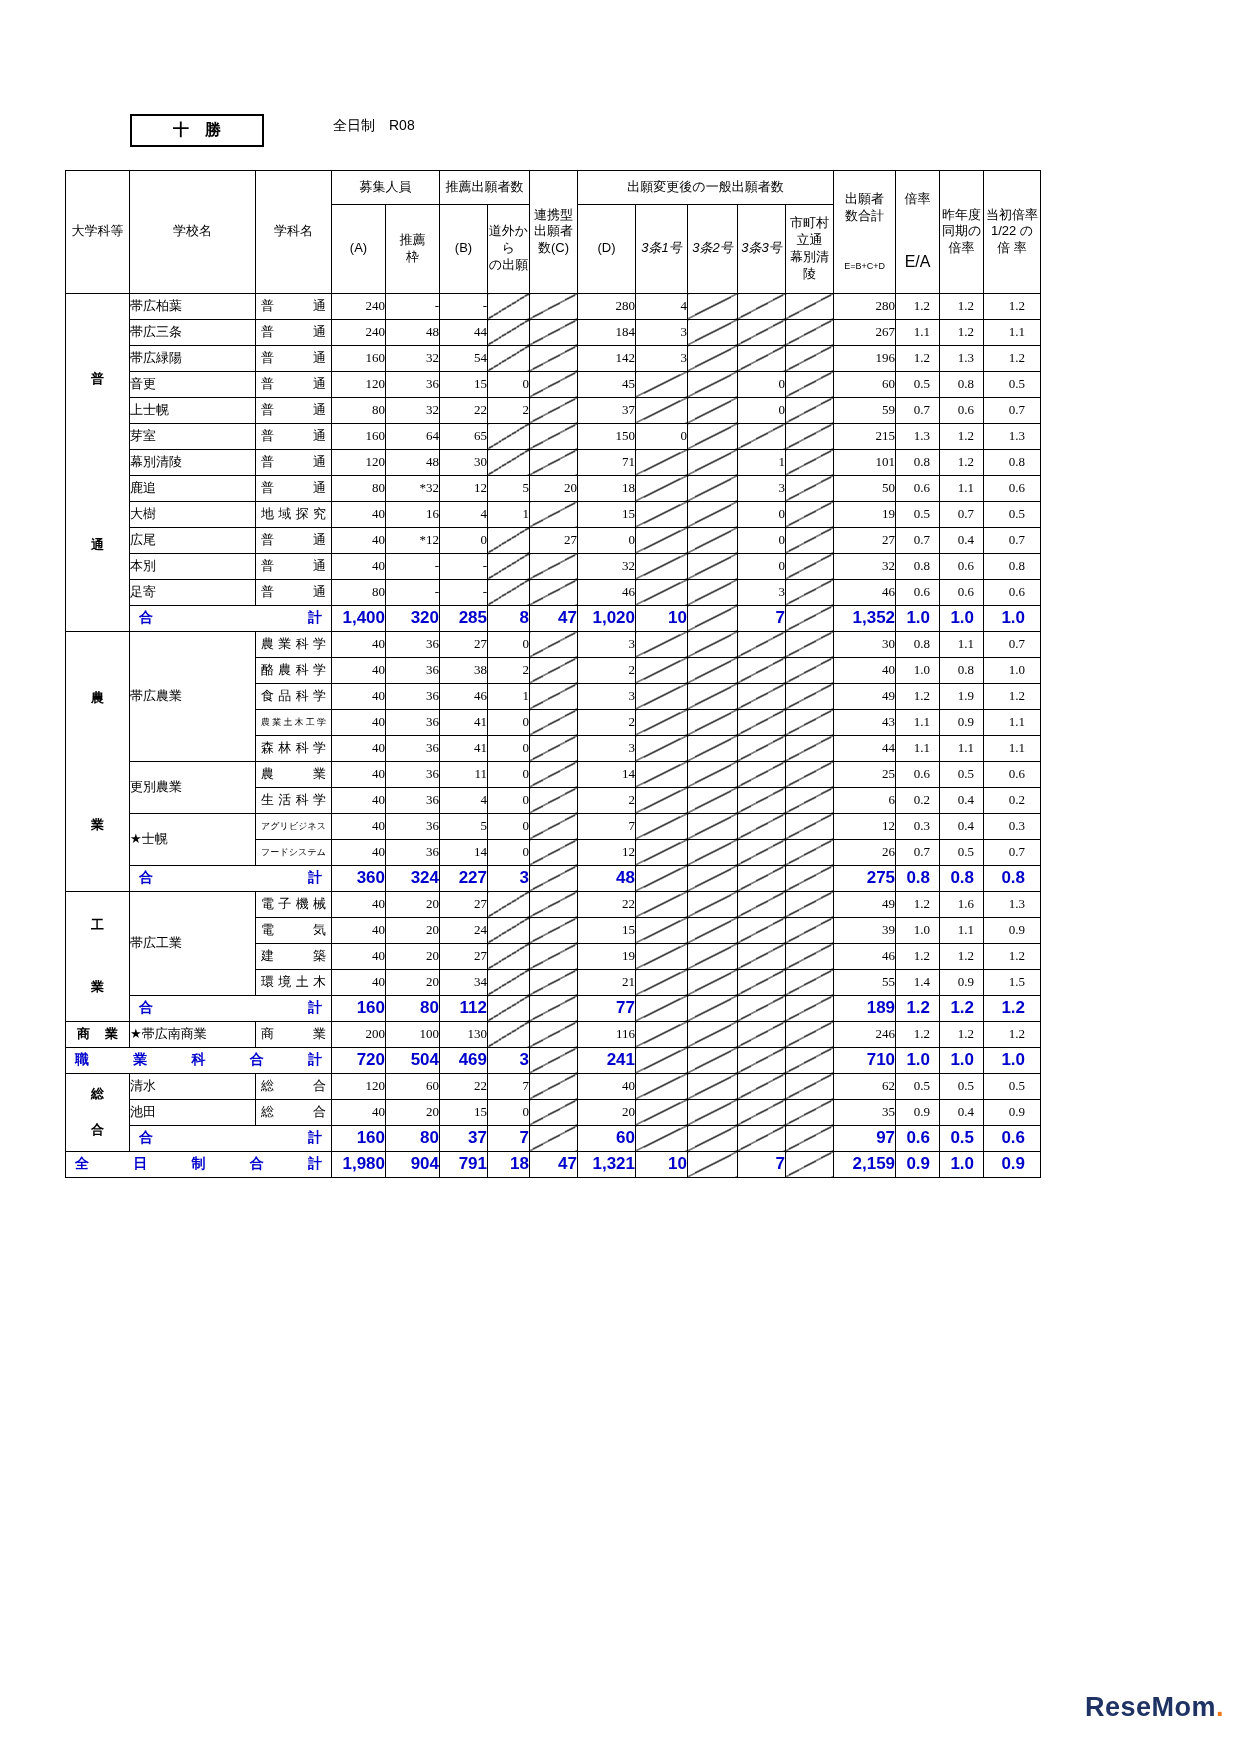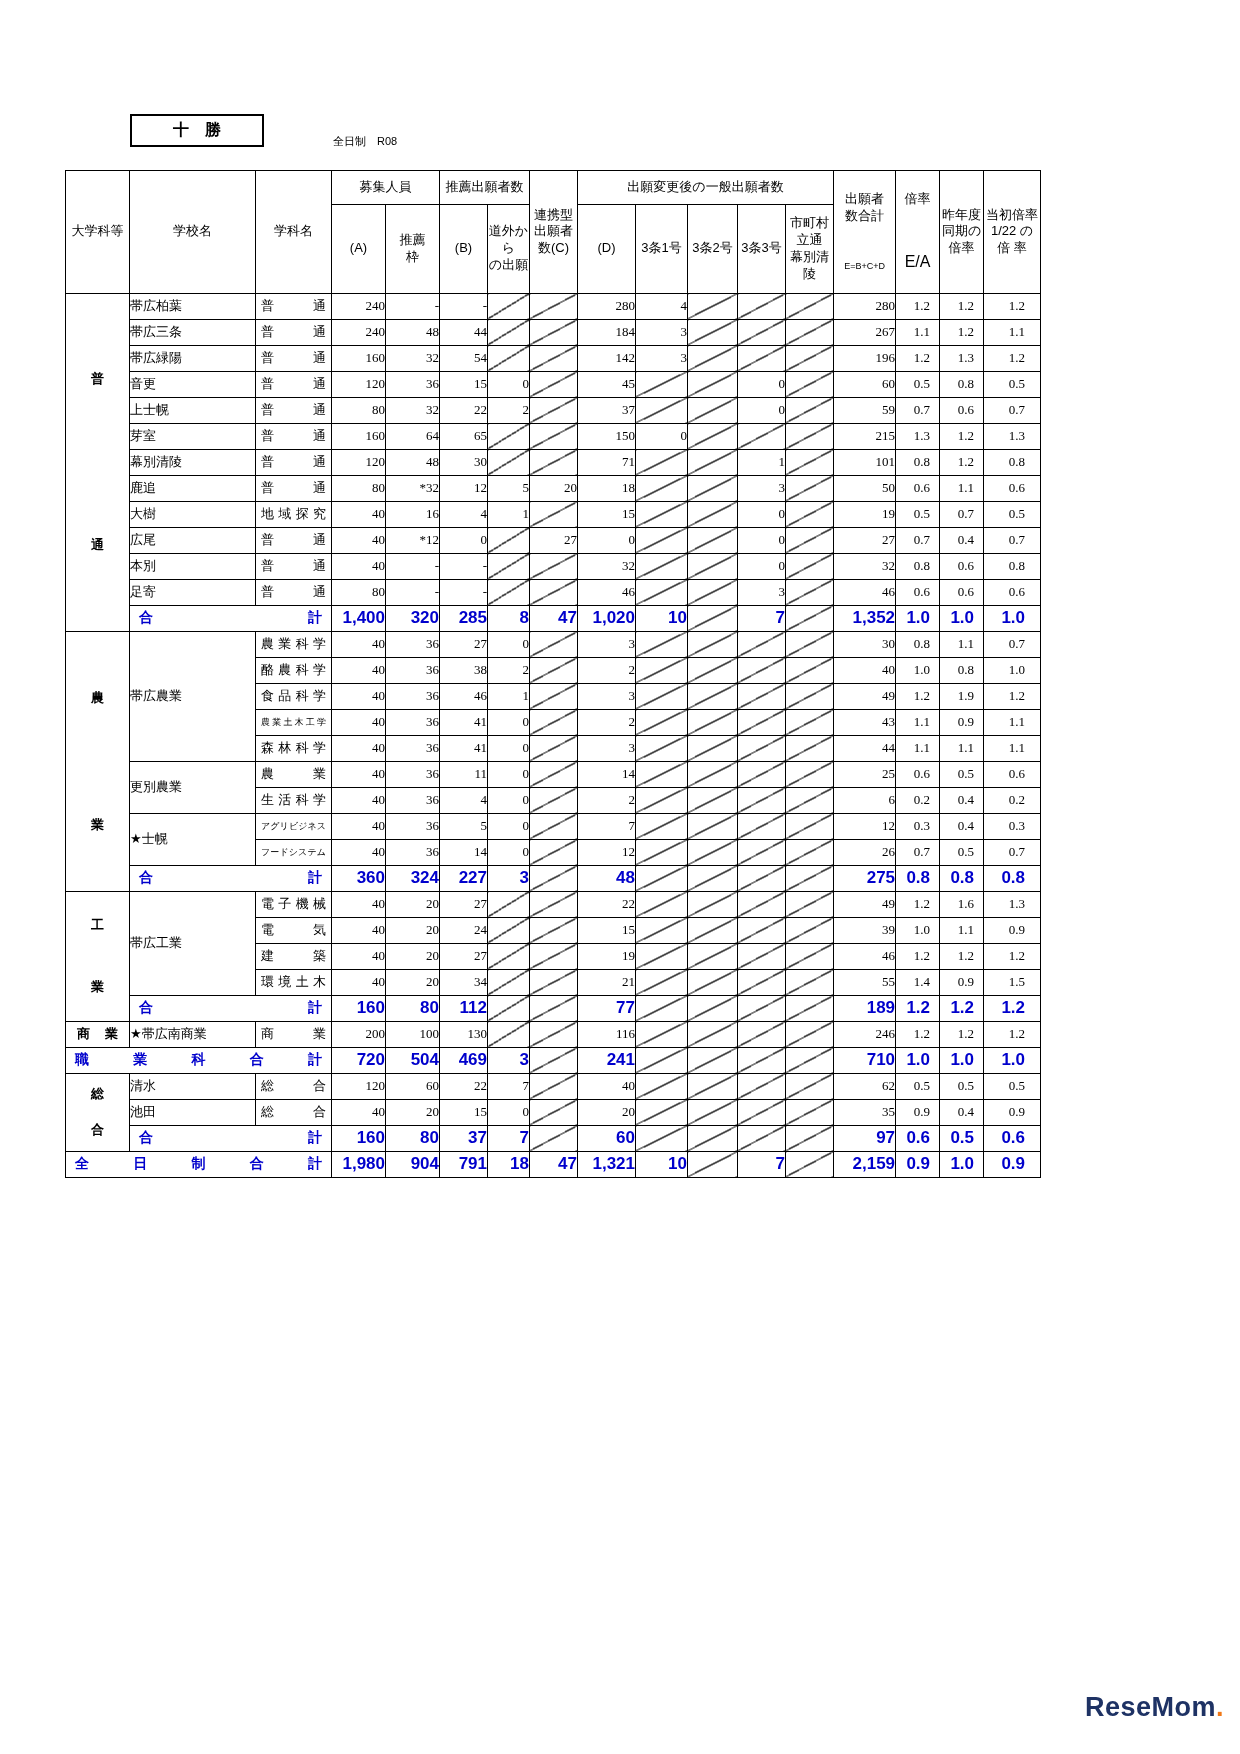--- a/index.html
+++ b/index.html
@@ -2,33 +2,33 @@
 <html style="--total-blue: #0000cc; --logo-navy: #1e3264; --logo-orange: #f07818;"><head>
 <meta charset="utf-8">
 <style>
   html,body{margin:0;padding:0;}
   body{background:#ffffff;}
   .page{position:relative;width:1240px;height:1754px;background:#fff;color:#000;
         font-family:"Liberation Sans","DejaVu Sans",sans-serif;overflow:hidden;}
 
   .title-box{position:absolute;left:130px;top:114px;width:130px;height:29px;border:2px solid #000;
              display:flex;align-items:center;justify-content:center;font-size:16px;font-weight:bold;}
-  .subtitle{position:absolute;left:333px;top:134px;font-size:11px;}
+  .subtitle{position:absolute;left:333px;top:117px;font-size:14px;}
 
   table.main{position:absolute;left:65px;top:170px;width:976px;border-collapse:collapse;table-layout:fixed;}
   .main th,.main td{border:1px solid #000;padding:0;overflow:hidden;}
   .main thead th{font-weight:normal;text-align:center;vertical-align:middle;white-space:pre-line;
                  line-height:1.3;font-size:13px;}
   .h-top{height:26px;}
   .h-sub{height:60px;}
   .th-cat{font-size:11px;}
   .th-small{font-size:10px;line-height:1.3;}
   .th-tiny{font-size:8px;line-height:1.35;}
   .th-bottom{vertical-align:bottom;padding-bottom:3px;font-size:13px;}
-  .th-top{vertical-align:top;padding-top:8px;}
+  .th-top{vertical-align:top;padding-top:8px;font-style:italic;}
   .th-top2{vertical-align:top;padding-top:4px;}
   .stack{height:82px;display:flex;flex-direction:column;justify-content:space-between;
          align-items:center;padding:3px 0;}
   .stack .f{font-size:9px;}
   .stack .f2{font-size:16px;}
 
   .main tbody tr{height:26px;}
   .main tbody td{vertical-align:middle;font-size:13px;}
   .num{text-align:right;padding-right:5px;font-family:"Liberation Serif","DejaVu Serif",serif;font-size:13.5px;}
   td.c11,td.c12{padding-right:9px;}

